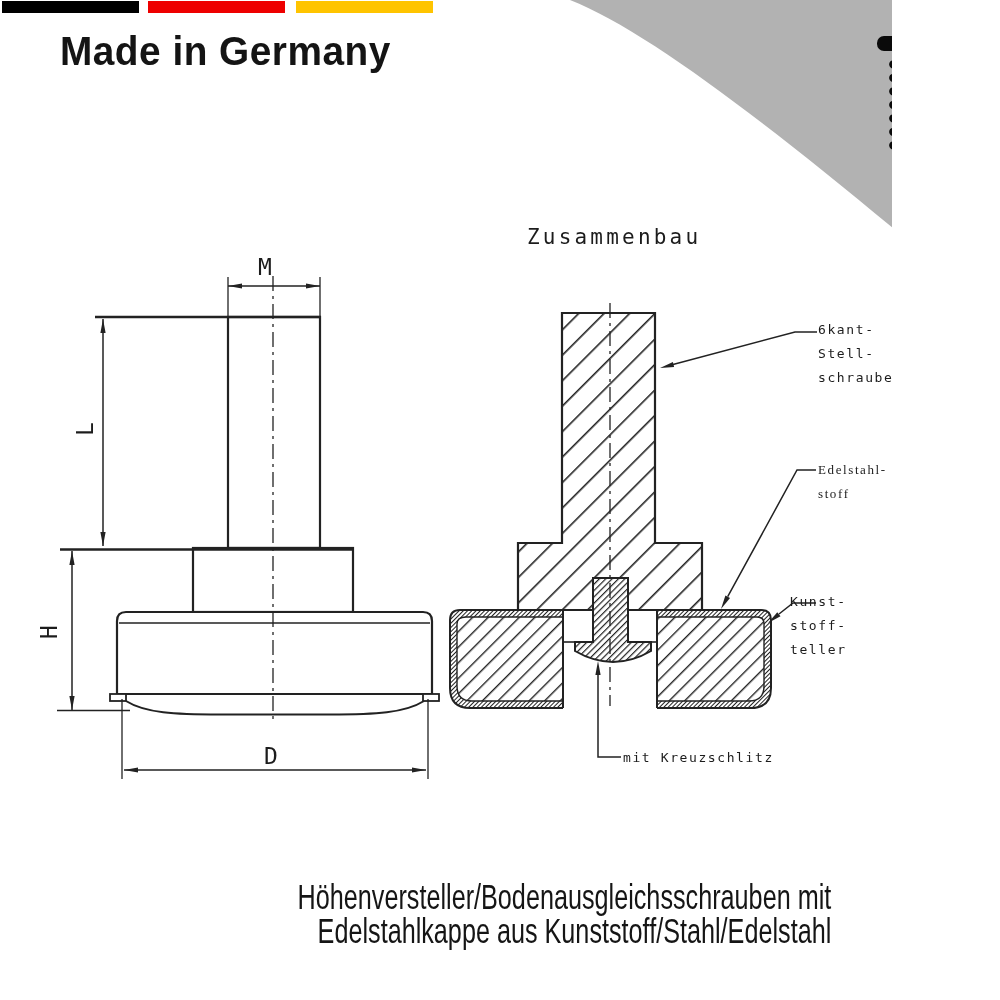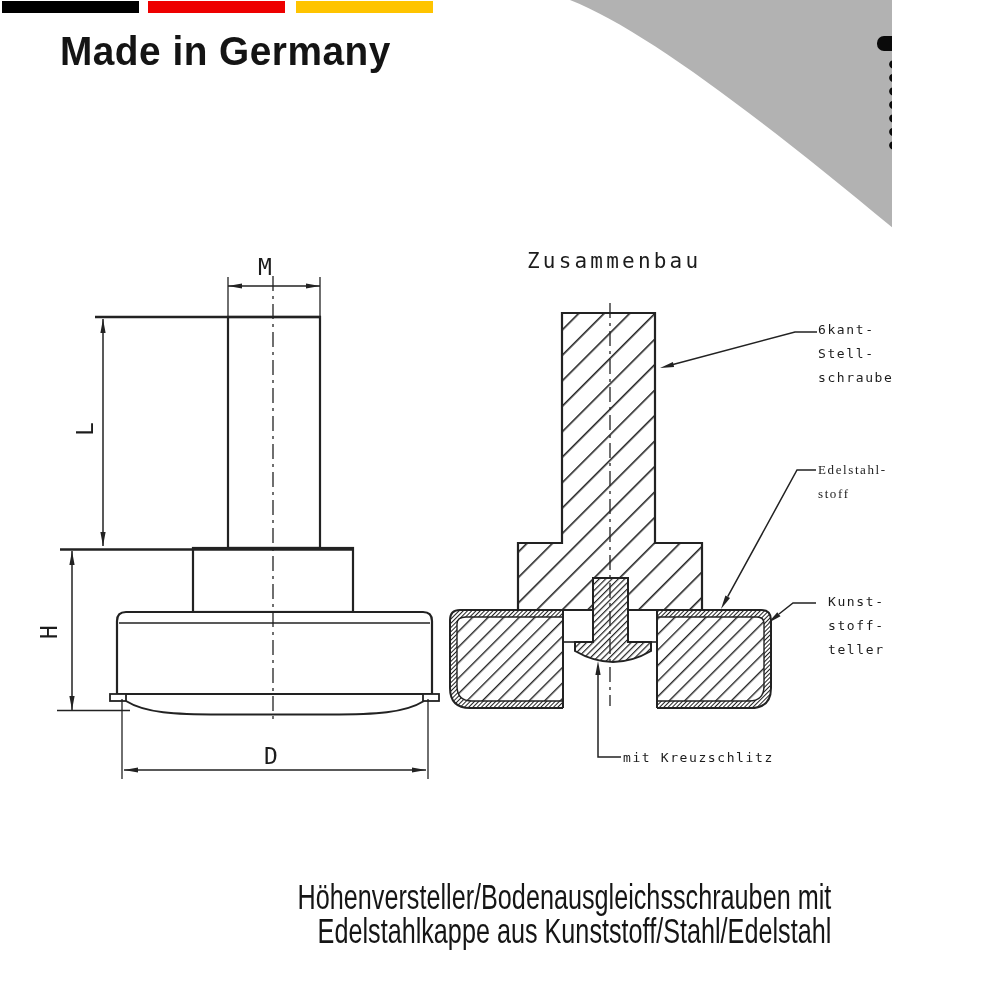--- a/index.html
+++ b/index.html
@@ -11,21 +11,21 @@
   .flag-stripe{position:absolute;top:1px;height:12px;width:137px;}
   .made-in{
     position:absolute;left:60px;top:29px;
     font-size:40px;font-weight:bold;letter-spacing:0.5px;color:#141414;
     transform:scaleX(0.97);transform-origin:0 0;white-space:nowrap;
   }
   .techtext{
     font-family:"DejaVu Sans Mono",monospace;color:#1c1c1c;
     white-space:nowrap;
   }
-  .title-z{left:527px;top:249px;font-size:21px;letter-spacing:3.2px;}
+  .title-z{left:527px;top:225px;font-size:21px;letter-spacing:3.2px;}
   .dimlabel{font-size:23px;letter-spacing:0;}
   .rot{transform:rotate(-90deg);transform-origin:center center;}
   .calloutlabel{font-size:13px;letter-spacing:1.6px;line-height:24px;}
   .caption{
     position:absolute;right:61px;top:880px;text-align:right;
     font-size:35px;line-height:34px;color:#151515;font-weight:normal;
     transform:scaleX(0.72);transform-origin:100% 0;white-space:nowrap;
   }
   svg{display:block;}
 </style>
@@ -159,21 +159,21 @@
 
   <div class="abs techtext calloutlabel" style="left:818px;top:318px;">
     <div>6kant-</div>
     <div>Stell-</div>
     <div>schraube</div>
   </div>
   <div class="abs techtext calloutlabel" style="left:818px;top:458px;font-family:Liberation Serif, serif;">
     <div>Edelstahl-</div>
     <div>stoff</div>
   </div>
-  <div class="abs techtext calloutlabel" style="left:828px;top:590px;">
+  <div class="abs techtext calloutlabel" style="left:790px;top:590px;">
     <div>Kunst-</div>
     <div>stoff-</div>
     <div>teller</div>
   </div>
   <div class="abs techtext calloutlabel" style="left:623px;top:746px;">
     <div>mit Kreuzschlitz</div>
   </div>
 
   <div class="caption">
     <div>Höhenversteller/Bodenausgleichsschrauben mit</div>

